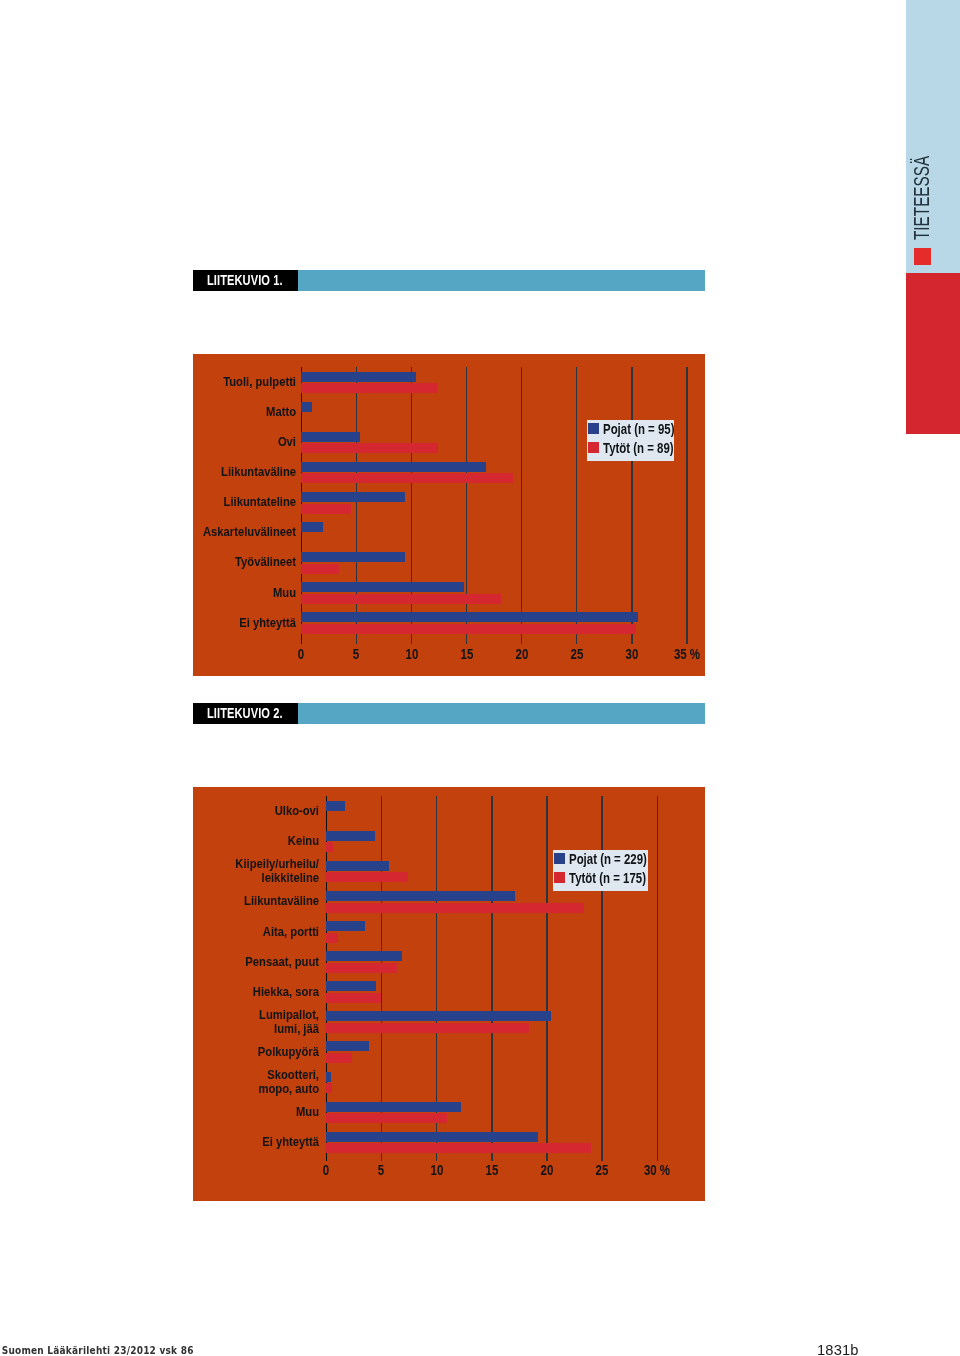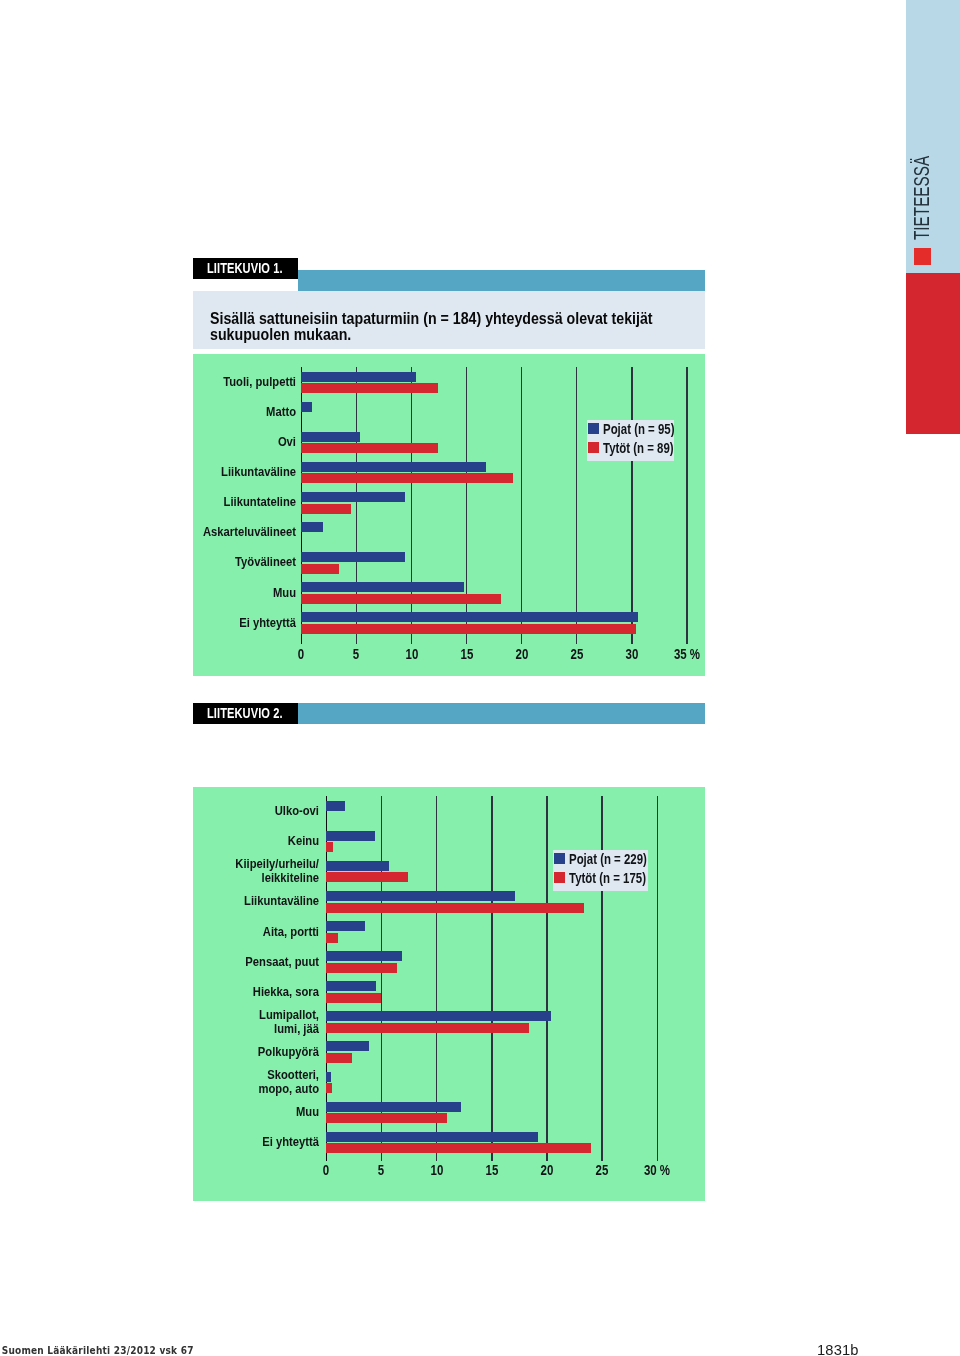--- a/index.html
+++ b/index.html
@@ -16,21 +16,21 @@
      transform-origin:left top;transform:rotate(-90deg) scale(0.695,1);}
 
   
   .figtag{position:absolute;background:#000000;height:21px;}
   .figtag span{position:absolute;left:14.2px;top:2.0px;color:#ffffff;font-size:14px;font-weight:bold;letter-spacing:0.1px;
      transform:scaleX(0.792);transform-origin:left top;white-space:nowrap;}
   .figbar{position:absolute;background:#55a5c5;height:21px;}
   .figcap{position:absolute;background:#dfe8f1;}
   .figcap .txt{position:absolute;left:17px;top:20.2px;width:560px;font-size:16px;font-weight:bold;color:#090909;line-height:16.3px;
      transform:scaleX(0.888);transform-origin:left top;}
-  .chartpanel{position:absolute;background:#86efac;overflow:hidden;}
+  .chartpanel{position:absolute;background:#c2410c;overflow:hidden;}
 
   .clabel{position:absolute;font-size:13.3px;font-weight:bold;color:#111417;line-height:14px;white-space:nowrap;
      transform:scaleX(0.845);}
   .gline{position:absolute;background:#2d3440;width:1.55px;}
   .axisline{position:absolute;background:#0b0e11;width:1.5px;}
   .bar{position:absolute;}
   .tick{position:absolute;font-size:14px;font-weight:bold;color:#111417;white-space:nowrap;transform:scaleX(0.82);}
   .legbg{position:absolute;background:#dfe8f1;}
   .legbox{position:absolute;width:11.3px;height:11px;}
   .legtxt{position:absolute;font-size:15px;font-weight:bold;color:#111417;white-space:nowrap;
@@ -42,27 +42,24 @@
 </head>
 <body>
 
 <div class="page">
 
   <div class="tab-blue"></div>
   <div class="tab-red"></div>
   <div class="tab-square"></div>
   <div class="tab-label">TIETEESSÄ</div>
 
-  <div class="figtag" style="left:193px;top:258px;width:105px;">
+  <div class="figtag" style="left:193px;top:270px;width:105px;">
     <span>LIITEKUVIO 1.</span>
   </div>
   <div class="figbar" style="left:298px;top:270px;width:407px;"></div>
-  <div class="figcap" style="left:193px;top:291px;width:512px;height:58px;">
-    <div class="txt">Sisällä sattuneisiin tapaturmiin (n = 184) yhteydessä olevat tekijät sukupuolen mukaan.</div>
-  </div>
   <div class="chartpanel" id="chart1" style="left:193px;top:354px;width:512px;height:321.5px;">
       <div class="axisline" style="left: 107.85px; top: 12.8px; height: 277.4px;"></div>
       <div class="gline" style="left: 162.685px; top: 12.8px; height: 277.4px;"></div>
       <div class="gline" style="left: 217.75px; top: 12.8px; height: 277.4px;"></div>
       <div class="gline" style="left: 272.815px; top: 12.8px; height: 277.4px;"></div>
       <div class="gline" style="left: 327.88px; top: 12.8px; height: 277.4px;"></div>
       <div class="gline" style="left: 382.945px; top: 12.8px; height: 277.4px;"></div>
       <div class="gline" style="left: 438.01px; top: 12.8px; height: 277.4px;"></div>
       <div class="gline" style="left: 493.075px; top: 12.8px; height: 277.4px;"></div>
       <div class="bar" style="left: 108.4px; top: 17.6px; width: 114.535px; height: 10px; background: rgb(39, 65, 139);"></div>
@@ -204,15 +201,15 @@
       <div class="tick" style="left: 313.96px; width: 80px; text-align: center; transform-origin: center top; top: 375.1px;">20</div>
       <div class="tick" style="left: 369.125px; width: 80px; text-align: center; transform-origin: center top; top: 375.1px;">25</div>
       <div class="tick" style="left: 424.29px; width: 80px; text-align: center; transform-origin: center top; top: 375.1px;">30 %</div>
       <div class="legbg" style="left: 359.5px; top: 63.4px; width: 95px; height: 40.8px;"></div>
       <div class="legbox" style="left: 360.5px; top: 65.9px; background: rgb(39, 65, 139);"></div>
       <div class="legtxt" style="left: 375.9px; top: 63.3px;">Pojat (n = 229)</div>
       <div class="legbox" style="left: 360.5px; top: 84.8px; background: rgb(212, 39, 48);"></div>
       <div class="legtxt" style="left: 375.9px; top: 82.2px;">Tytöt (n = 175)</div>
     </div>
 
-  <div class="footer-left">Suomen Lääkärilehti 23/2012 vsk 67</div>
+  <div class="footer-left">Suomen Lääkärilehti 23/2012 vsk 86</div>
   <div class="footer-right">1831b</div>
 </div>
 
 </body></html>

